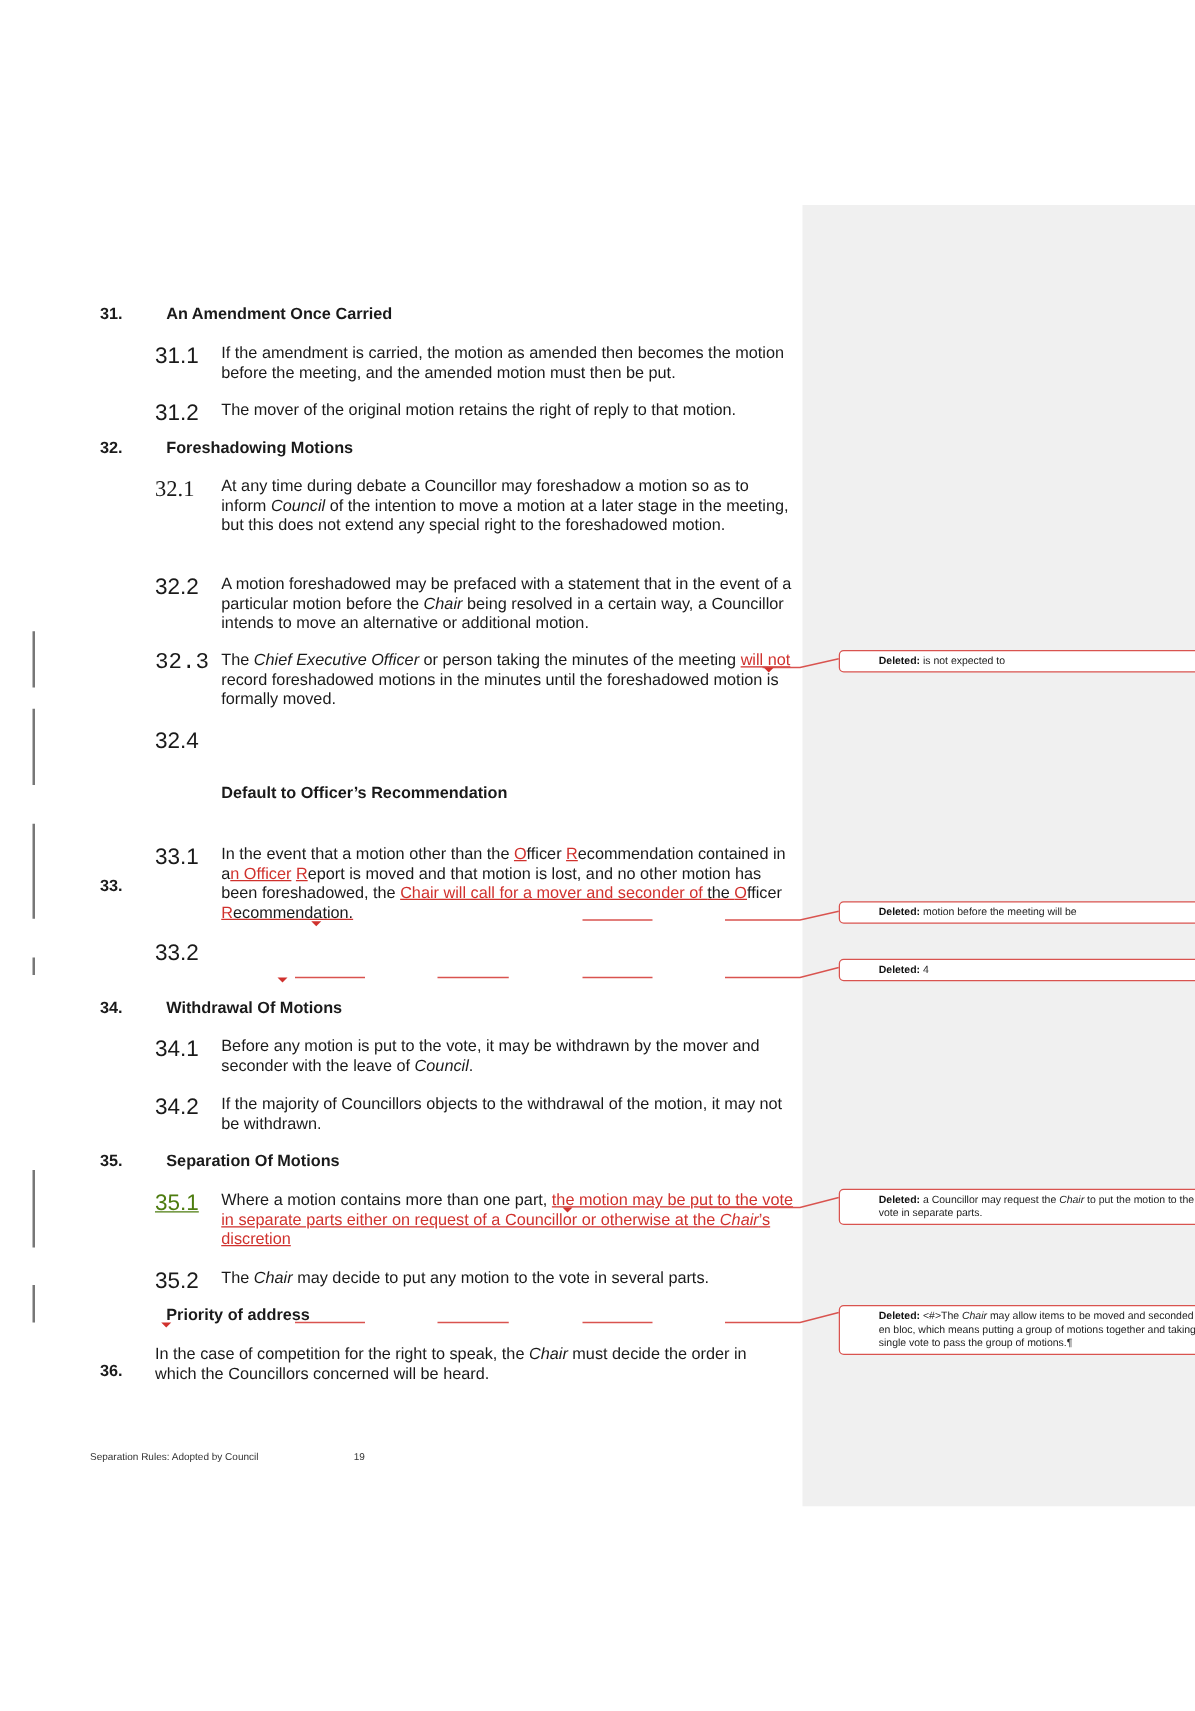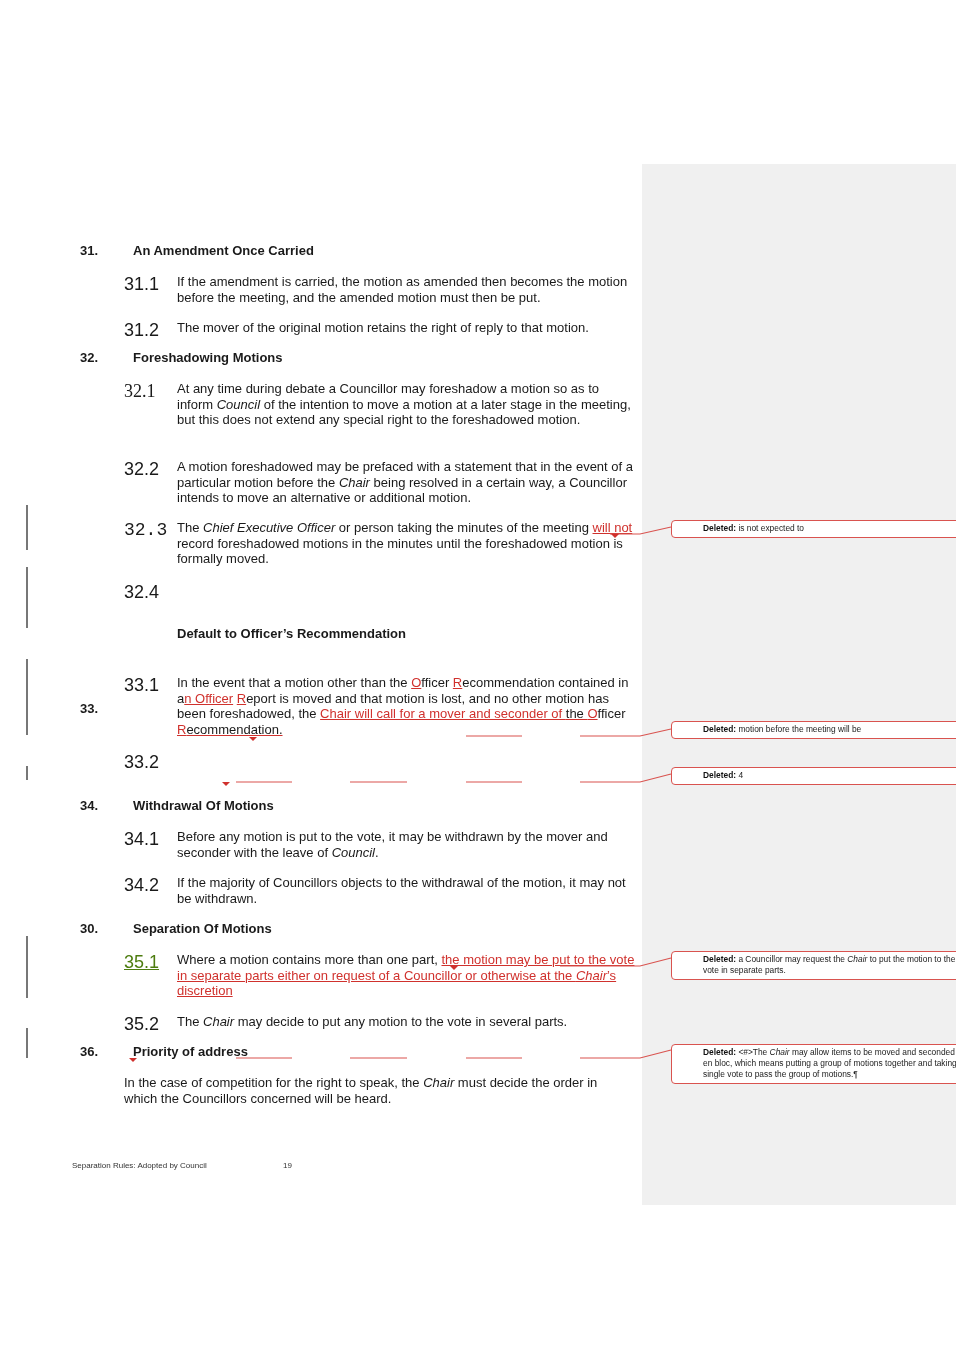--- a/index.html
+++ b/index.html
@@ -82,30 +82,30 @@
 
   <div class="heading-num" style="top:798px;">34.</div>
   <div class="heading-txt" style="top:798px;">Withdrawal Of Motions</div>
 
   <div class="clause-num" style="top:829px;">34.1</div>
   <div class="clause-txt" style="top:829px;"><span>Before any motion is put to the vote, it may be withdrawn by the mover and seconder with the leave of </span><i>Council</i><span>.</span></div>
 
   <div class="clause-num" style="top:875px;">34.2</div>
   <div class="clause-txt" style="top:875px;">If the majority of Councillors objects to the withdrawal of the motion, it may not be withdrawn.</div>
 
-  <div class="heading-num" style="top:921px;">30.</div>
+  <div class="heading-num" style="top:921px;">35.</div>
   <div class="heading-txt" style="top:921px;">Separation Of Motions</div>
 
   <div class="clause-num ins-num" style="top:952px;">35.1</div>
   <div class="clause-txt" style="top:952px;"><span>Where a motion contains more than one part, </span><span class="ins">the motion may be put to the vote in separate parts either on request of a Councillor or otherwise at the </span><i class="ins">Chair</i><span class="ins">’s discretion</span></div>
 
   <div class="clause-num" style="top:1014px;">35.2</div>
   <div class="clause-txt" style="top:1014px;"><span>The </span><i>Chair</i><span> may decide to put any motion to the vote in several parts.</span></div>
 
-  <div class="heading-num" style="top:1044px;">36.</div>
+  <div class="heading-num" style="top:1089px;">36.</div>
   <div class="heading-txt" style="top:1044px;">Priority of address</div>
 
   <div class="plain-txt" style="top:1075px;"><span>In the case of competition for the right to speak, the </span><i>Chair</i><span> must decide the order in which the Councillors concerned will be heard.</span></div>
 
   <div class="footer-txt" style="left:72px;">Separation Rules: Adopted by Council</div>
   <div class="footer-txt" style="left:283px;">19</div>
 
   <svg class="leaders">
     <g stroke="#d9534f" stroke-width="1.2" fill="none">
 

